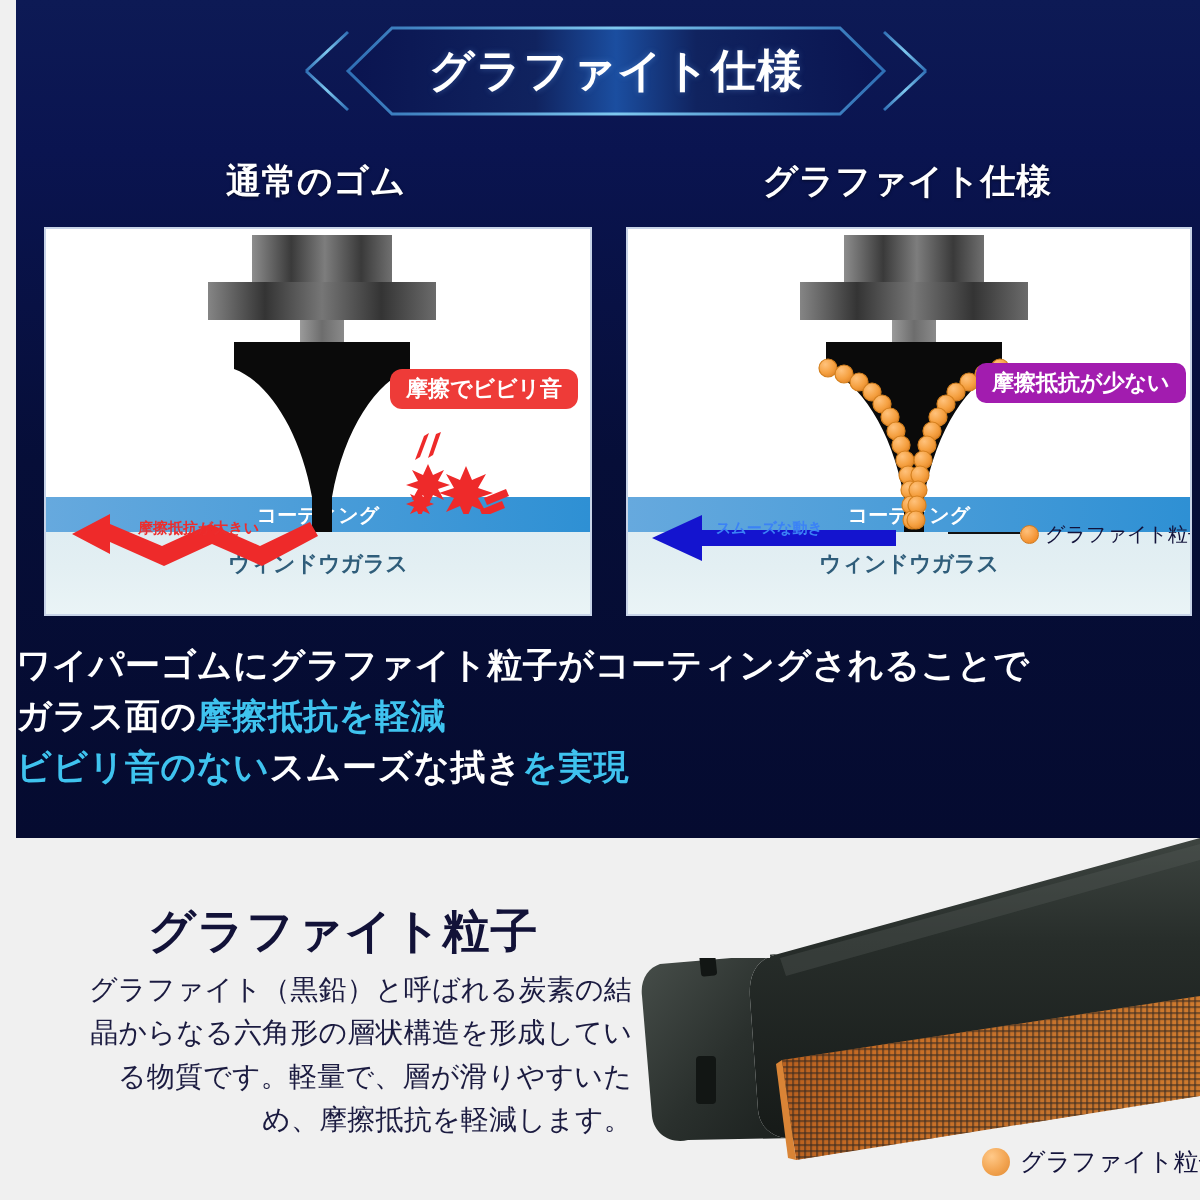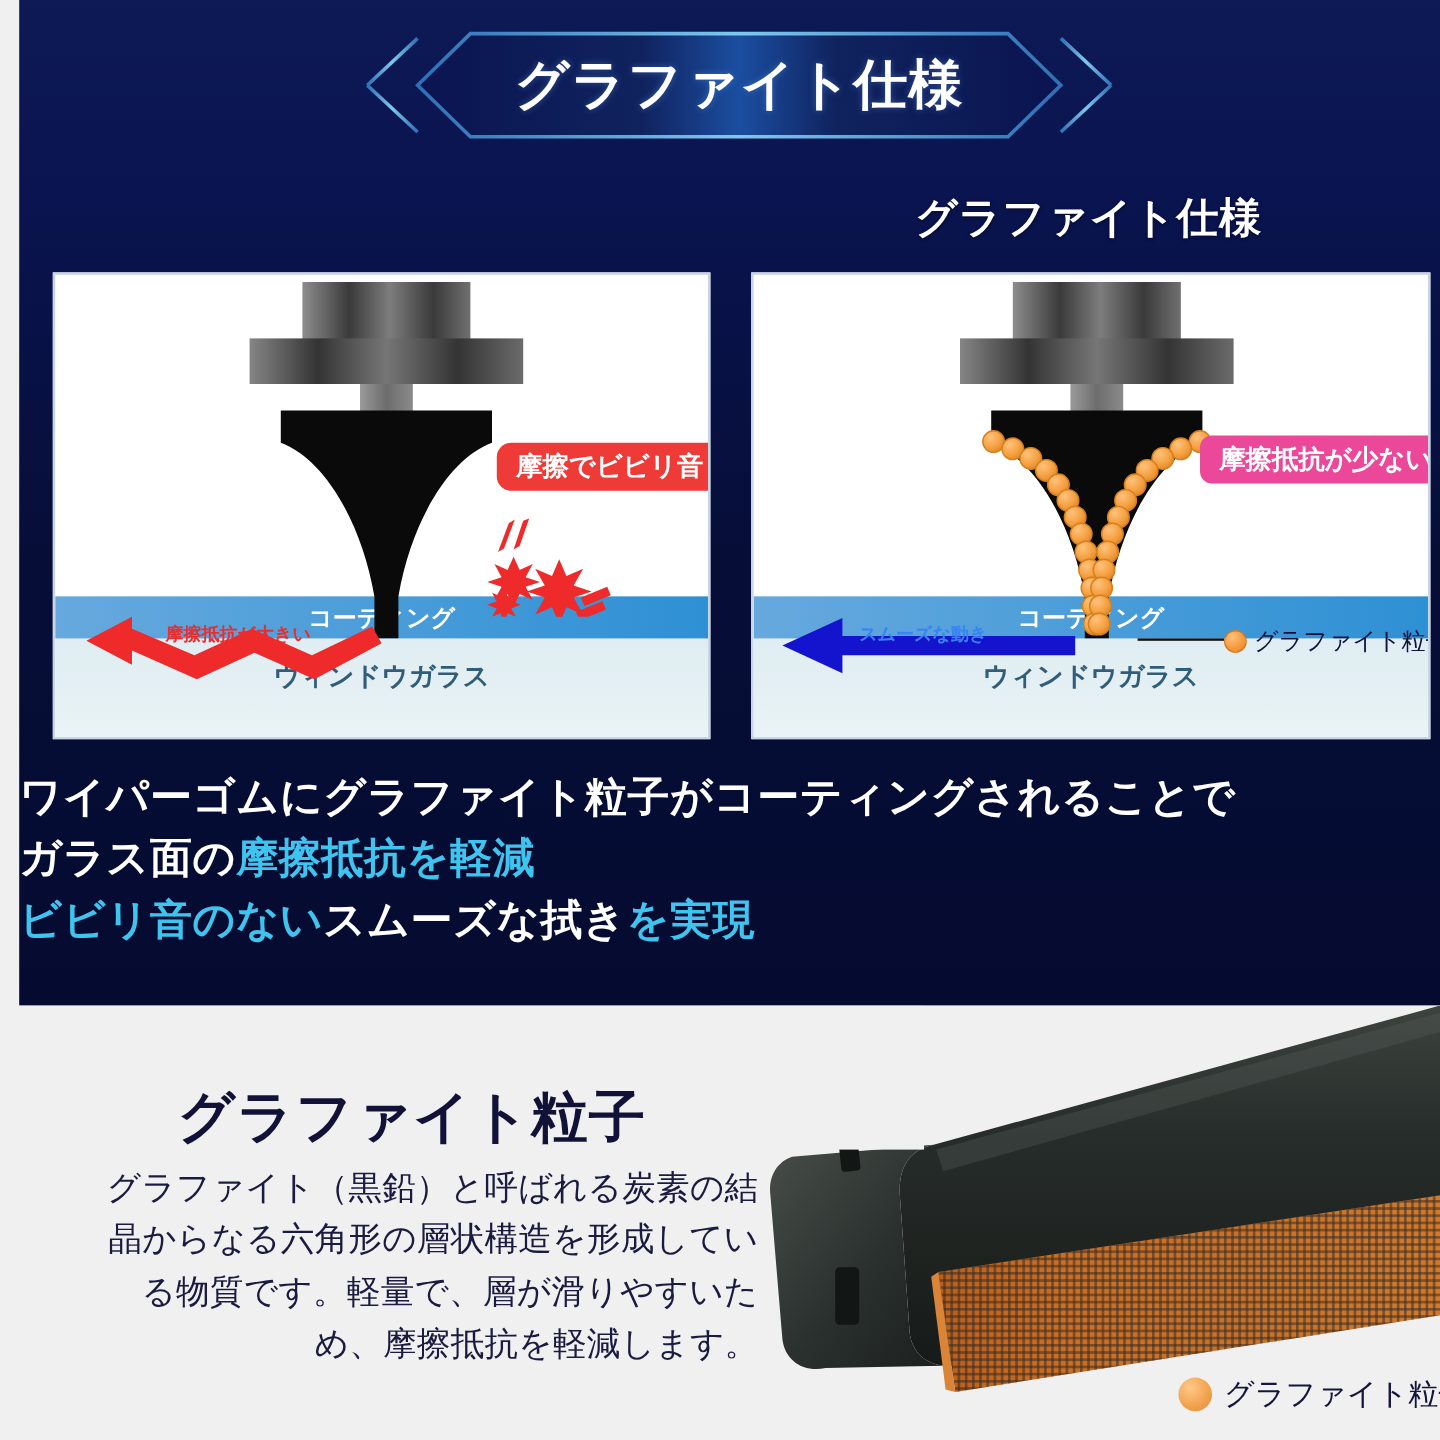--- a/index.html
+++ b/index.html
@@ -65,24 +65,24 @@
   .glass-label{bottom:35px;color:#2f5d7a;font-size:22px;}
 
   
   .wiper{position:absolute;}
   .wiper svg{display:block;}
 
   
   .badge{
     position:absolute;border-radius:12px;
     font-size:22px;font-weight:bold;color:#ffffff;
-    padding:9px 16px;white-space:nowrap;line-height:1;margin-left:24px;
+    padding:9px 16px;white-space:nowrap;line-height:1;
   }
   .badge-red{background:#ee3b38;}
-  .badge-blue{background:#ec4899;border-radius:10px;}
+  .badge-blue{background:#a21caf;border-radius:10px;}
 
   
   .arrow-label{
     position:absolute;font-size:15px;font-weight:bold;white-space:nowrap;margin-top:32px;
   }
   .label-red{color:#ec2d2d;}
   .label-blue{color:#3b82f6;}
 
   
   .callout{
@@ -160,20 +160,21 @@
         </defs>
         <path d="M 52,49 L 96,6 L 544,6 L 588,49 L 544,92 L 96,92 Z" fill="url(#bannerFill)" stroke="url(#bannerStroke)" stroke-width="3"></path>
         <path d="M 10,49 L 52,10" stroke="url(#bannerStroke)" stroke-width="3" fill="none"></path>
         <path d="M 10,49 L 52,88" stroke="url(#bannerStroke)" stroke-width="3" fill="none"></path>
         <path d="M 630,49 L 588,10" stroke="url(#bannerStroke)" stroke-width="3" fill="none"></path>
         <path d="M 630,49 L 588,88" stroke="url(#bannerStroke)" stroke-width="3" fill="none"></path>
       </svg>
       <div class="banner-title">グラファイト仕様</div>
     </div>
 
+    <div class="panel-title" id="title-left">通常のゴム</div>
 
     <div class="panel-title" id="title-right">グラファイト仕様</div>
 
     <div class="panel" id="panel-left">
       <div class="panel-inner">
 
         <div class="glass"></div>
         <div class="coating"></div>
         <div class="strata-label coating-label">コーティング</div>
         <div class="strata-label glass-label">ウィンドウガラス</div>

